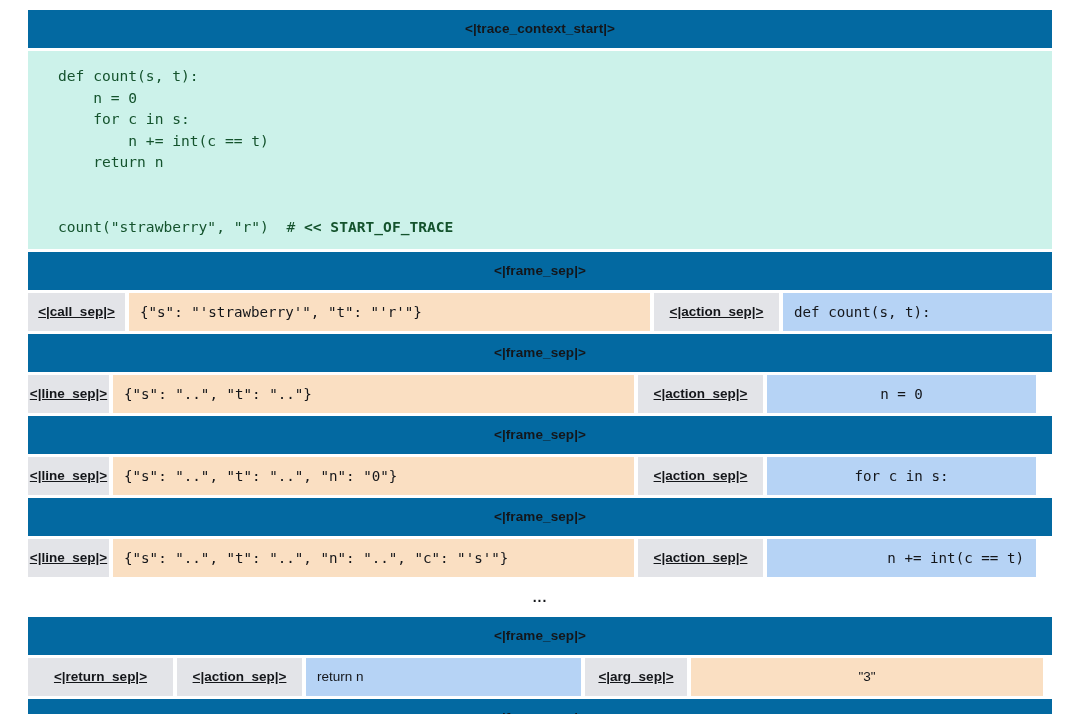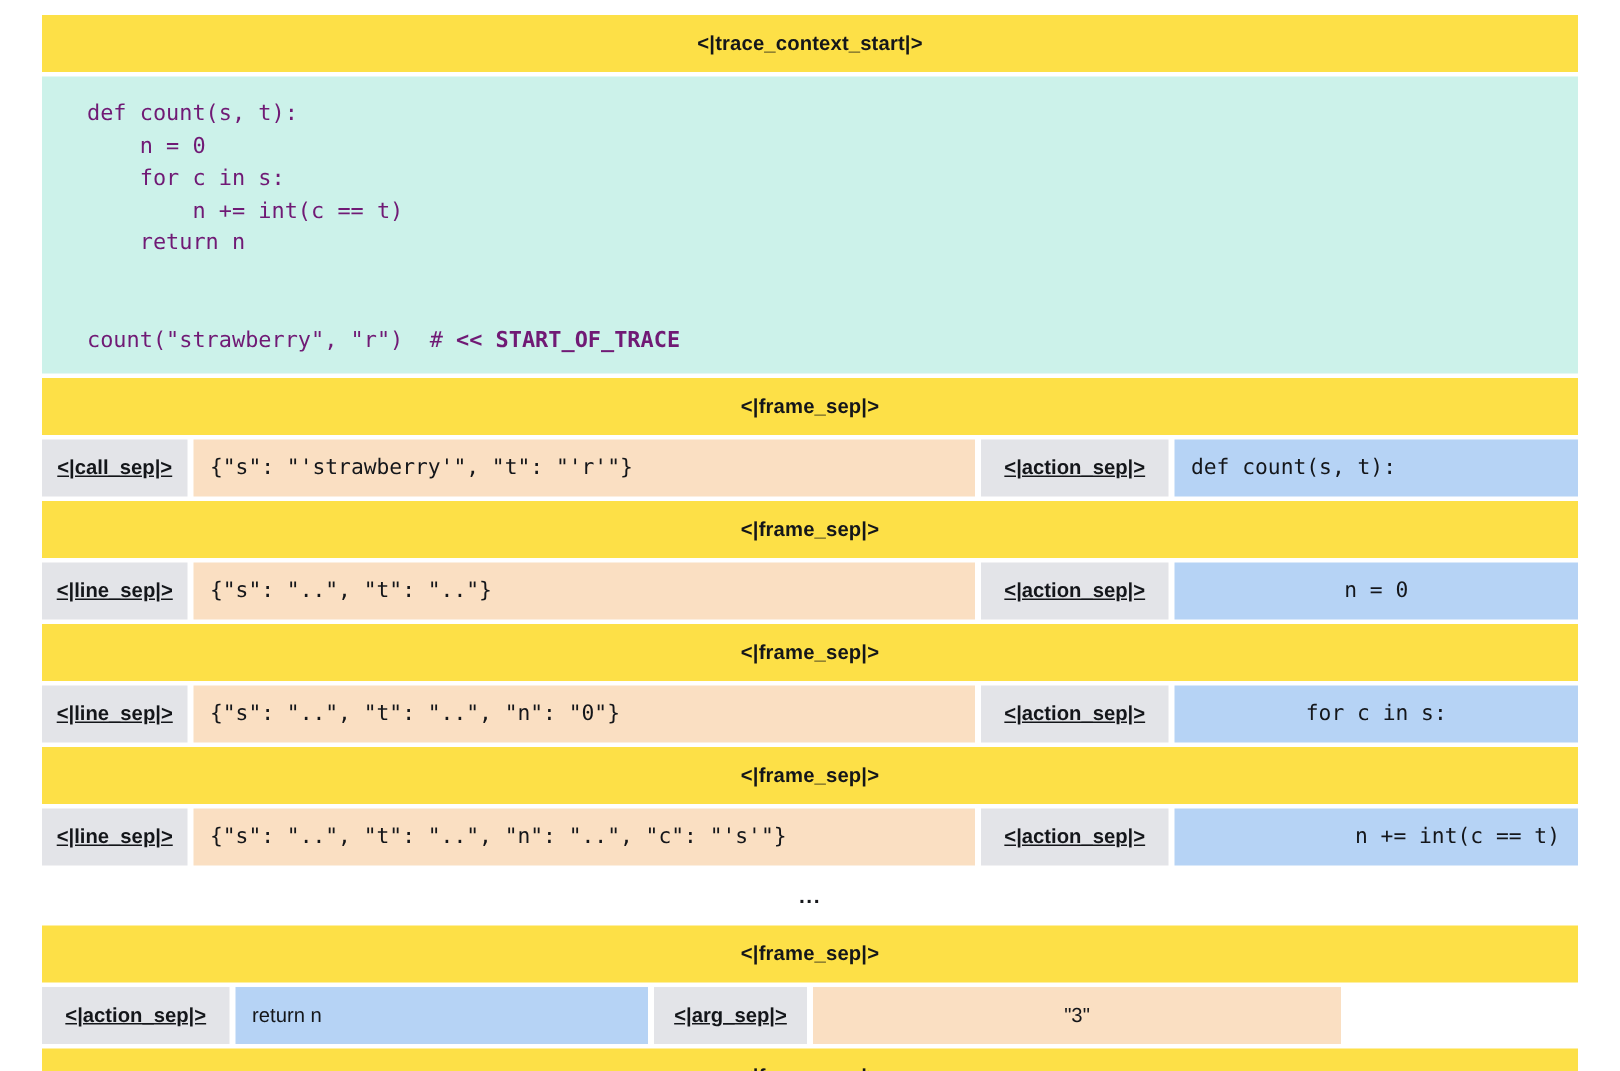--- a/index.html
+++ b/index.html
@@ -32,21 +32,21 @@
 
   .row {
     display: flex;
     width: 100%;
     box-sizing: border-box;
   }
   .row + .row { margin-top: 3px; }
 
   
   .sep-row {
-    background: #fde047;
+    background: #0369a1;
     height: 38px;
     align-items: center;
     justify-content: center;
   }
   .sep-label {
     font-size: 13.5px;
     font-weight: bold;
     color: #14161a;
     letter-spacing: 0.1px;
     text-align: center;
@@ -75,21 +75,21 @@
     box-sizing: border-box;
     padding: 14px 0 16px 0;
     height: 198px;
   }
   .code-pre {
     margin: 0;
     padding: 0 0 0 30px;
     font-family: "DejaVu Sans Mono", "Liberation Mono", monospace;
     font-size: 14.6px;
     line-height: 21.5px;
-    color: #701a75;
+    color: #14532d;
     white-space: pre;
     font-weight: normal;
   }
   .code-pre b {
     font-weight: bold;
   }
 
   
   .cell {
     box-sizing: border-box;
@@ -137,21 +137,21 @@
   }
   .cell-arg.sans {
     font-family: "Liberation Sans", sans-serif;
     font-size: 13.5px;
     justify-content: center;
     padding-left: 0;
   }
 
   
   .w-callsep    { width: 97px; }
-  .w-linesep    { width: 97px; }
+  .w-linesep    { width: 81px; }
   .w-arg-main   { width: 521px; }
   .w-actionsep  { width: 125px; }
   .w-action-main{ width: 269px; }
 
   .w-returnsep  { width: 145px; }
   .w-actionsep2 { width: 125px; }
   .w-action-ret { width: 275px; }
   .w-argsep     { width: 102px; }
   .w-arg-ret    { width: 352px; }
 </style>
@@ -254,20 +254,23 @@
 
     <div class="row ellipsis-row">
       <span class="ellipsis-label">...</span>
     </div>
 
     <div class="row sep-row">
       <span class="sep-label">&lt;|frame_sep|&gt;</span>
     </div>
 
     <div class="row">
+      <div class="cell cell-sep w-returnsep">
+        <span>&lt;|return_sep|&gt;</span>
+      </div>
       <div class="cell cell-sep w-actionsep2">
         <span>&lt;|action_sep|&gt;</span>
       </div>
       <div class="cell cell-action sans w-action-ret align-left">
         <span>return n</span>
       </div>
       <div class="cell cell-sep w-argsep">
         <span>&lt;|arg_sep|&gt;</span>
       </div>
       <div class="cell cell-arg sans w-arg-ret">

